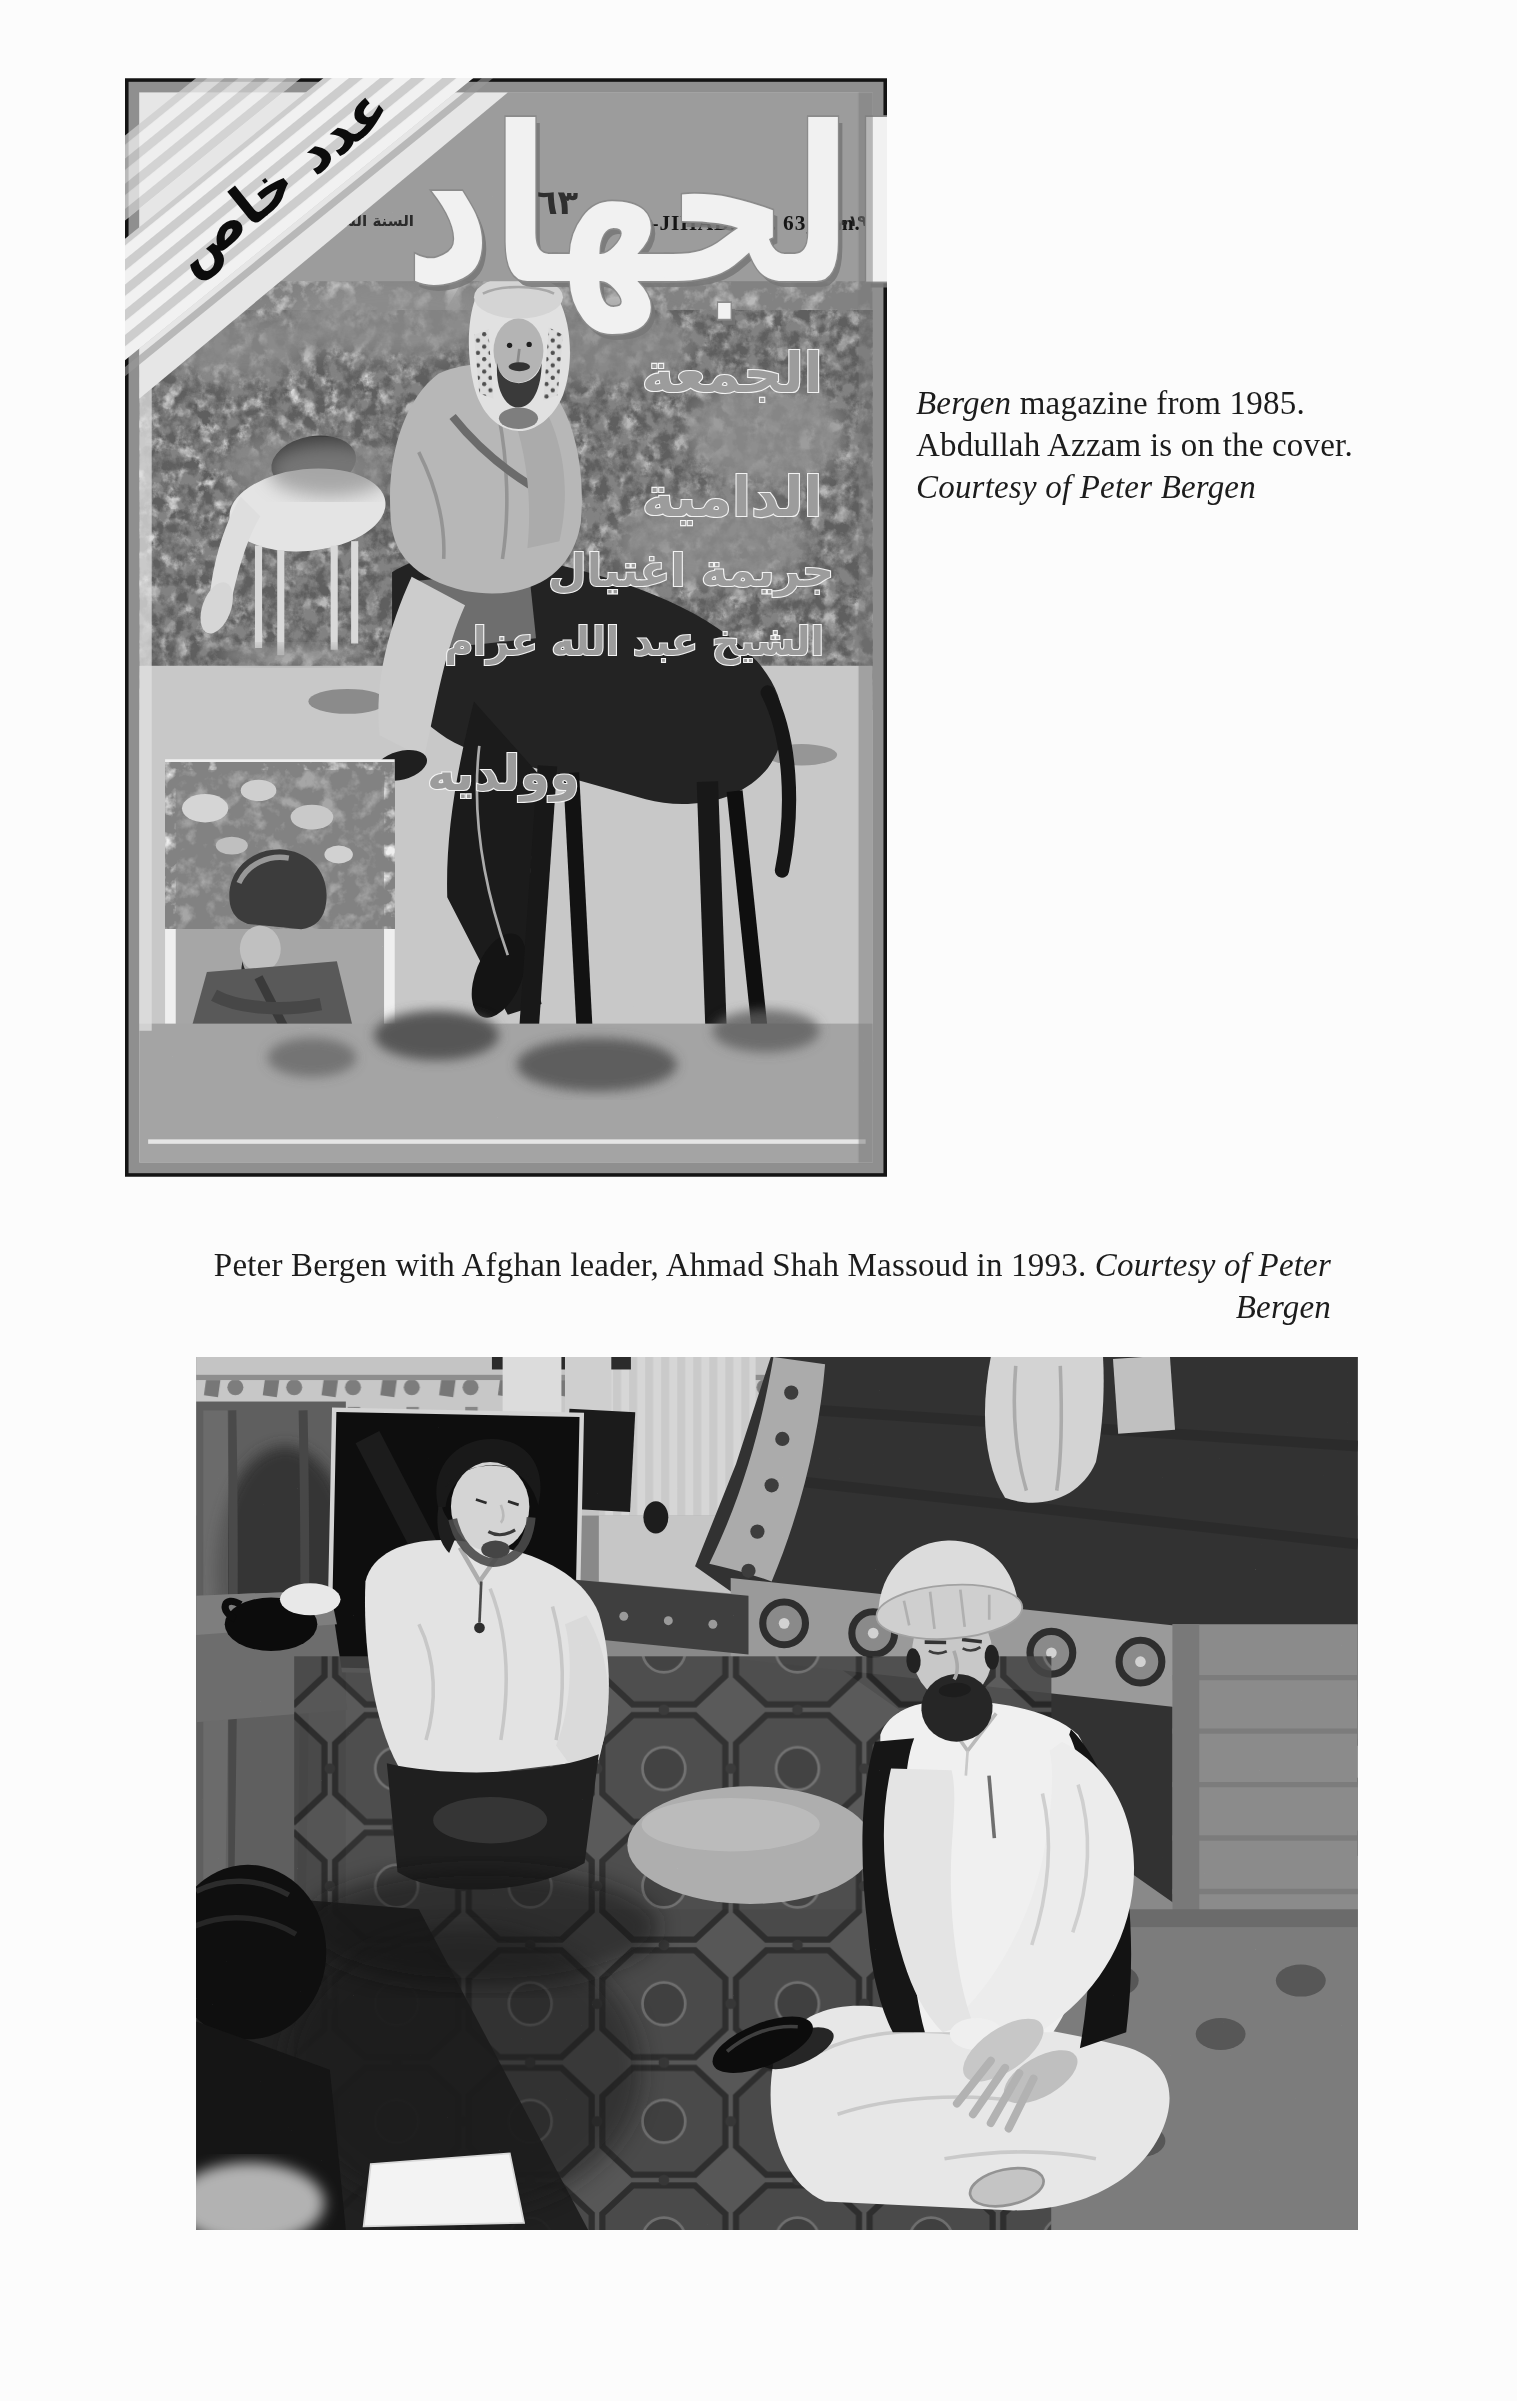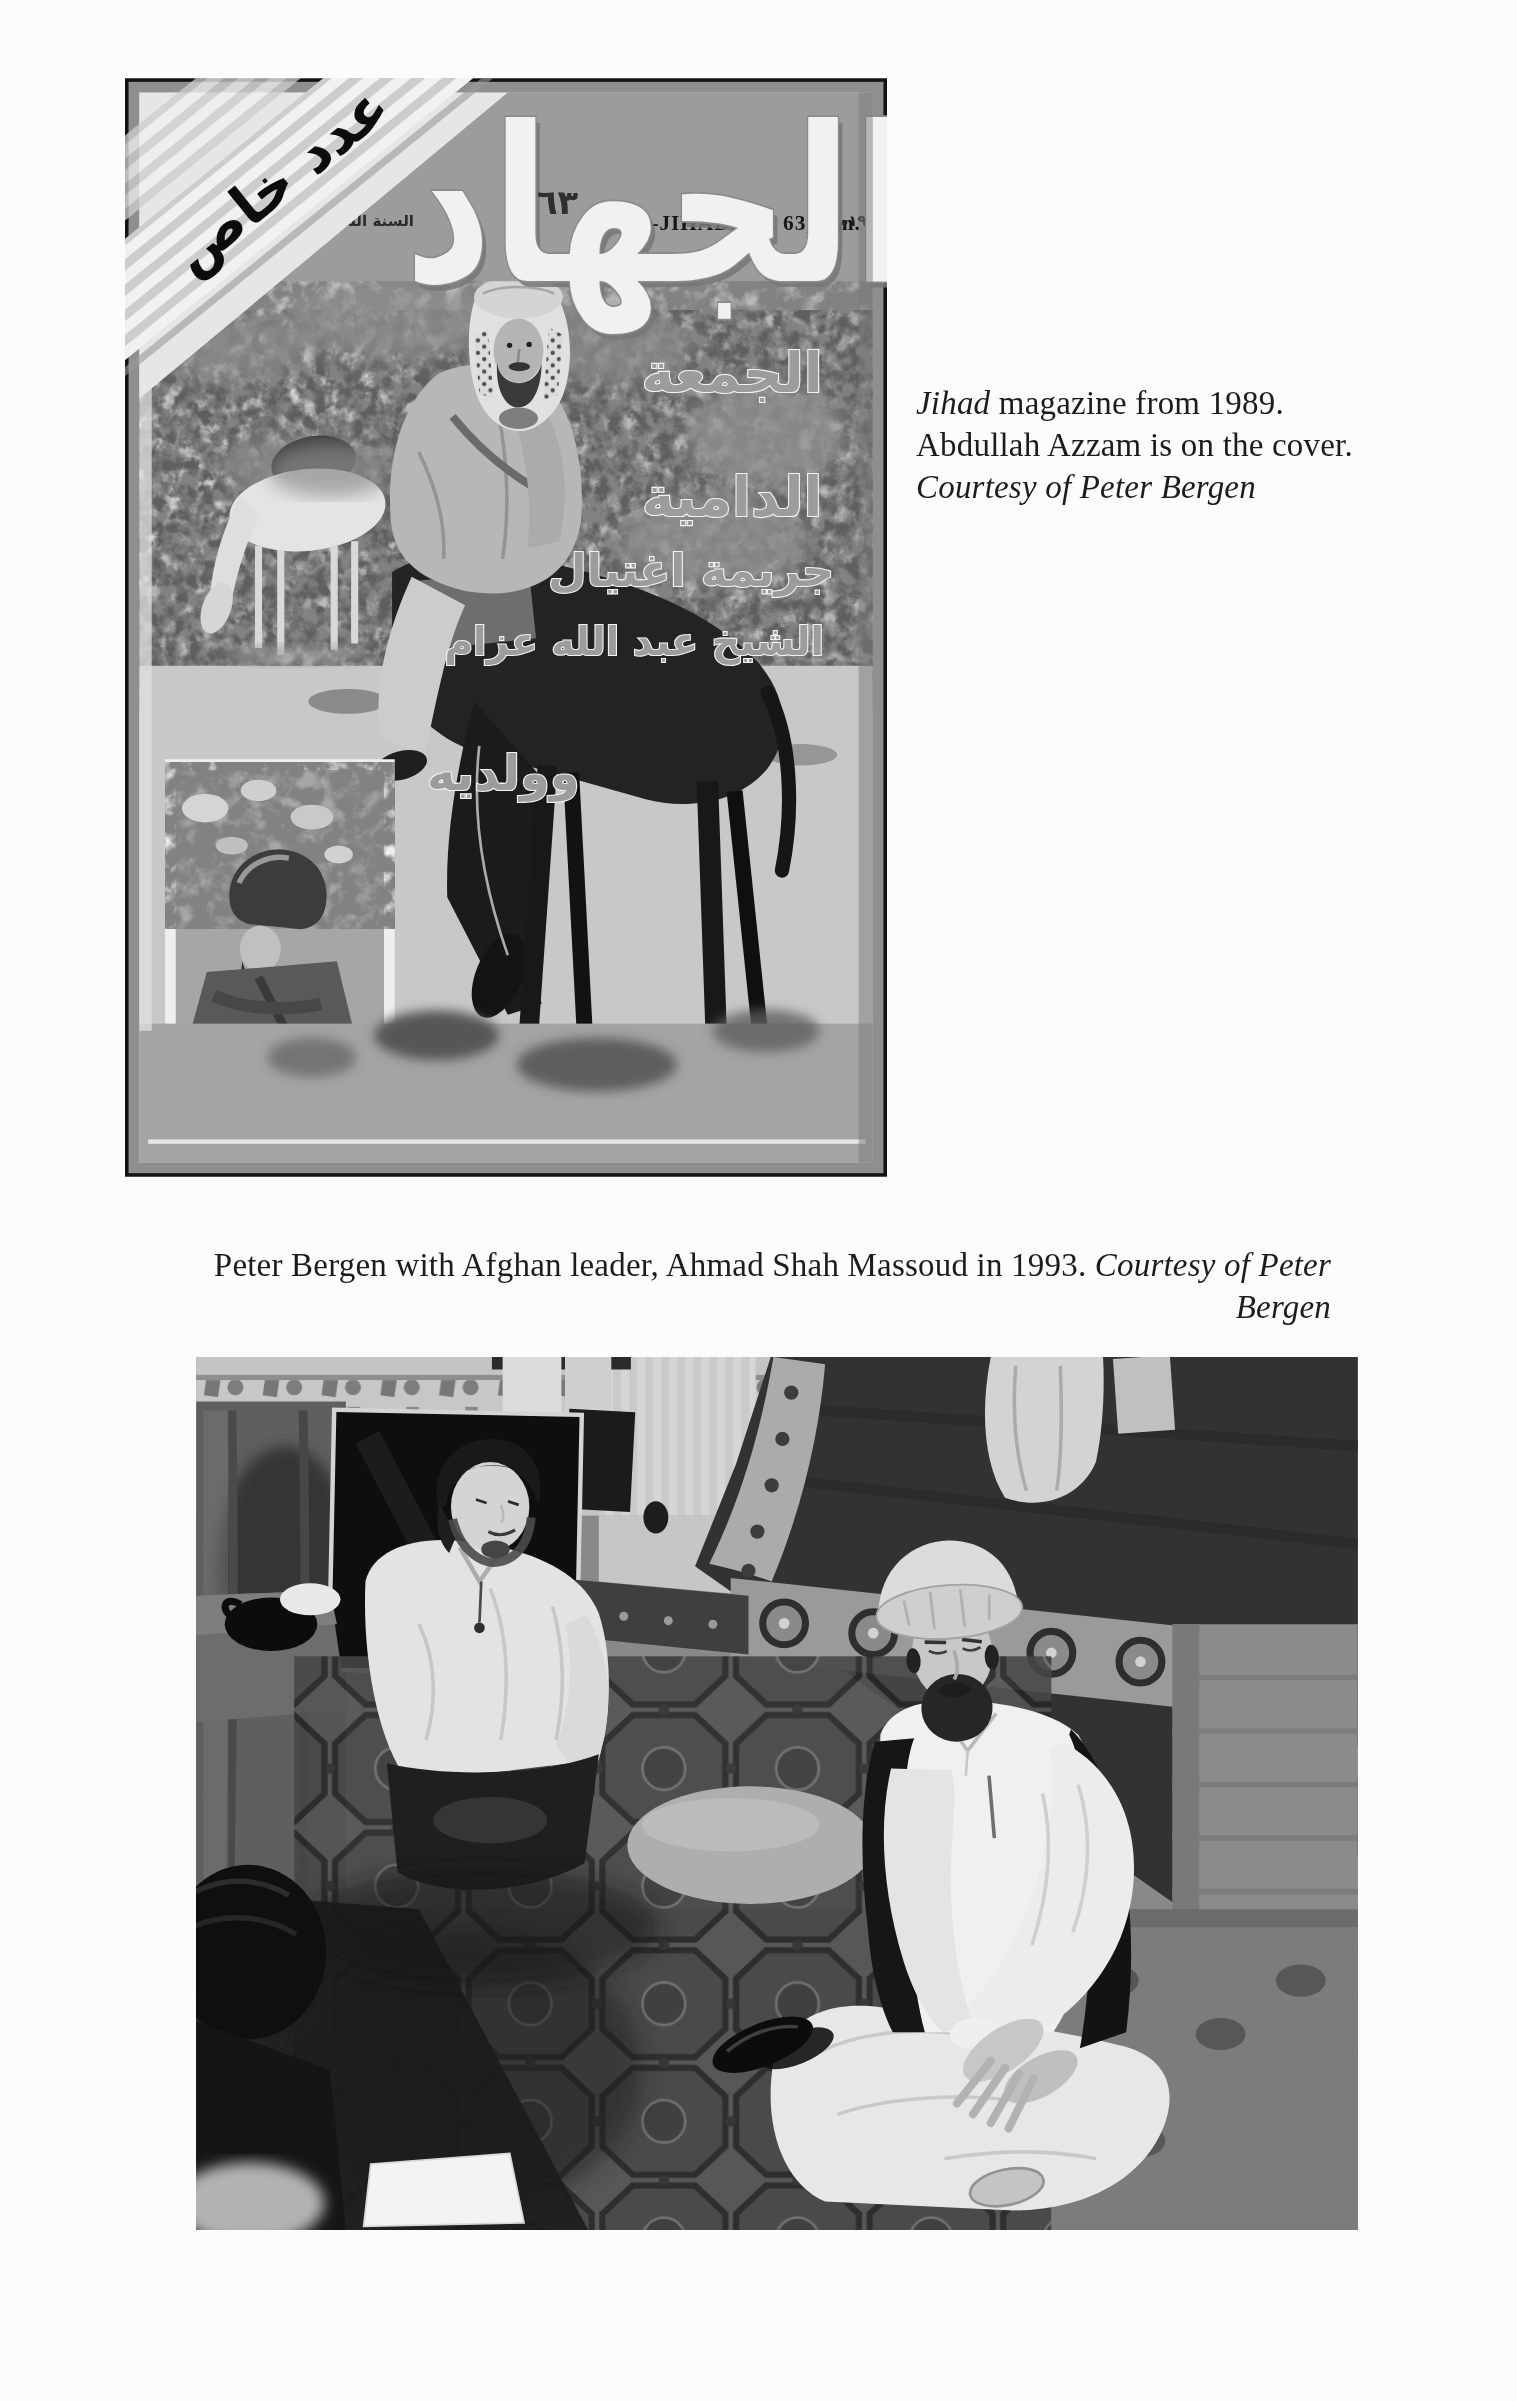--- a/index.html
+++ b/index.html
@@ -209,21 +209,21 @@
     <text class="ar headline" x="636" y="570" font-size="50">جريمة اغتيال</text>
     <text class="ar headline" x="572" y="648" font-size="44">الشيخ عبد الله عزام</text>
     <text class="ar headline" x="425" y="800" font-size="54">وولديه</text>
 
     <rect x="16" y="16" width="824" height="1202" filter="url(#m-speck)" opacity="0.25"></rect>
     <rect x="824" y="16" width="16" height="1202" fill="#7a7a7a" opacity="0.5"></rect>
   </svg>
   </div>
 
   <div class="caption cap-mag">
-    <p><span class="it">Jihad</span> <span>magazine from 1989.</span></p>
+    <p><span class="it">Bergen</span> <span>magazine from 1985.</span></p>
     <p>Abdullah Azzam is on the cover.</p>
     <p class="it">Courtesy of Peter Bergen</p>
   </div>
 
   <div class="caption cap-photo">
     <p><span>Peter Bergen with Afghan leader, Ahmad Shah Massoud in 1993.</span> <span class="it">Courtesy of Peter Bergen</span></p>
   </div>
 
   <div class="photo2">
   <svg viewBox="0 0 1304 980" width="1162" height="873">

